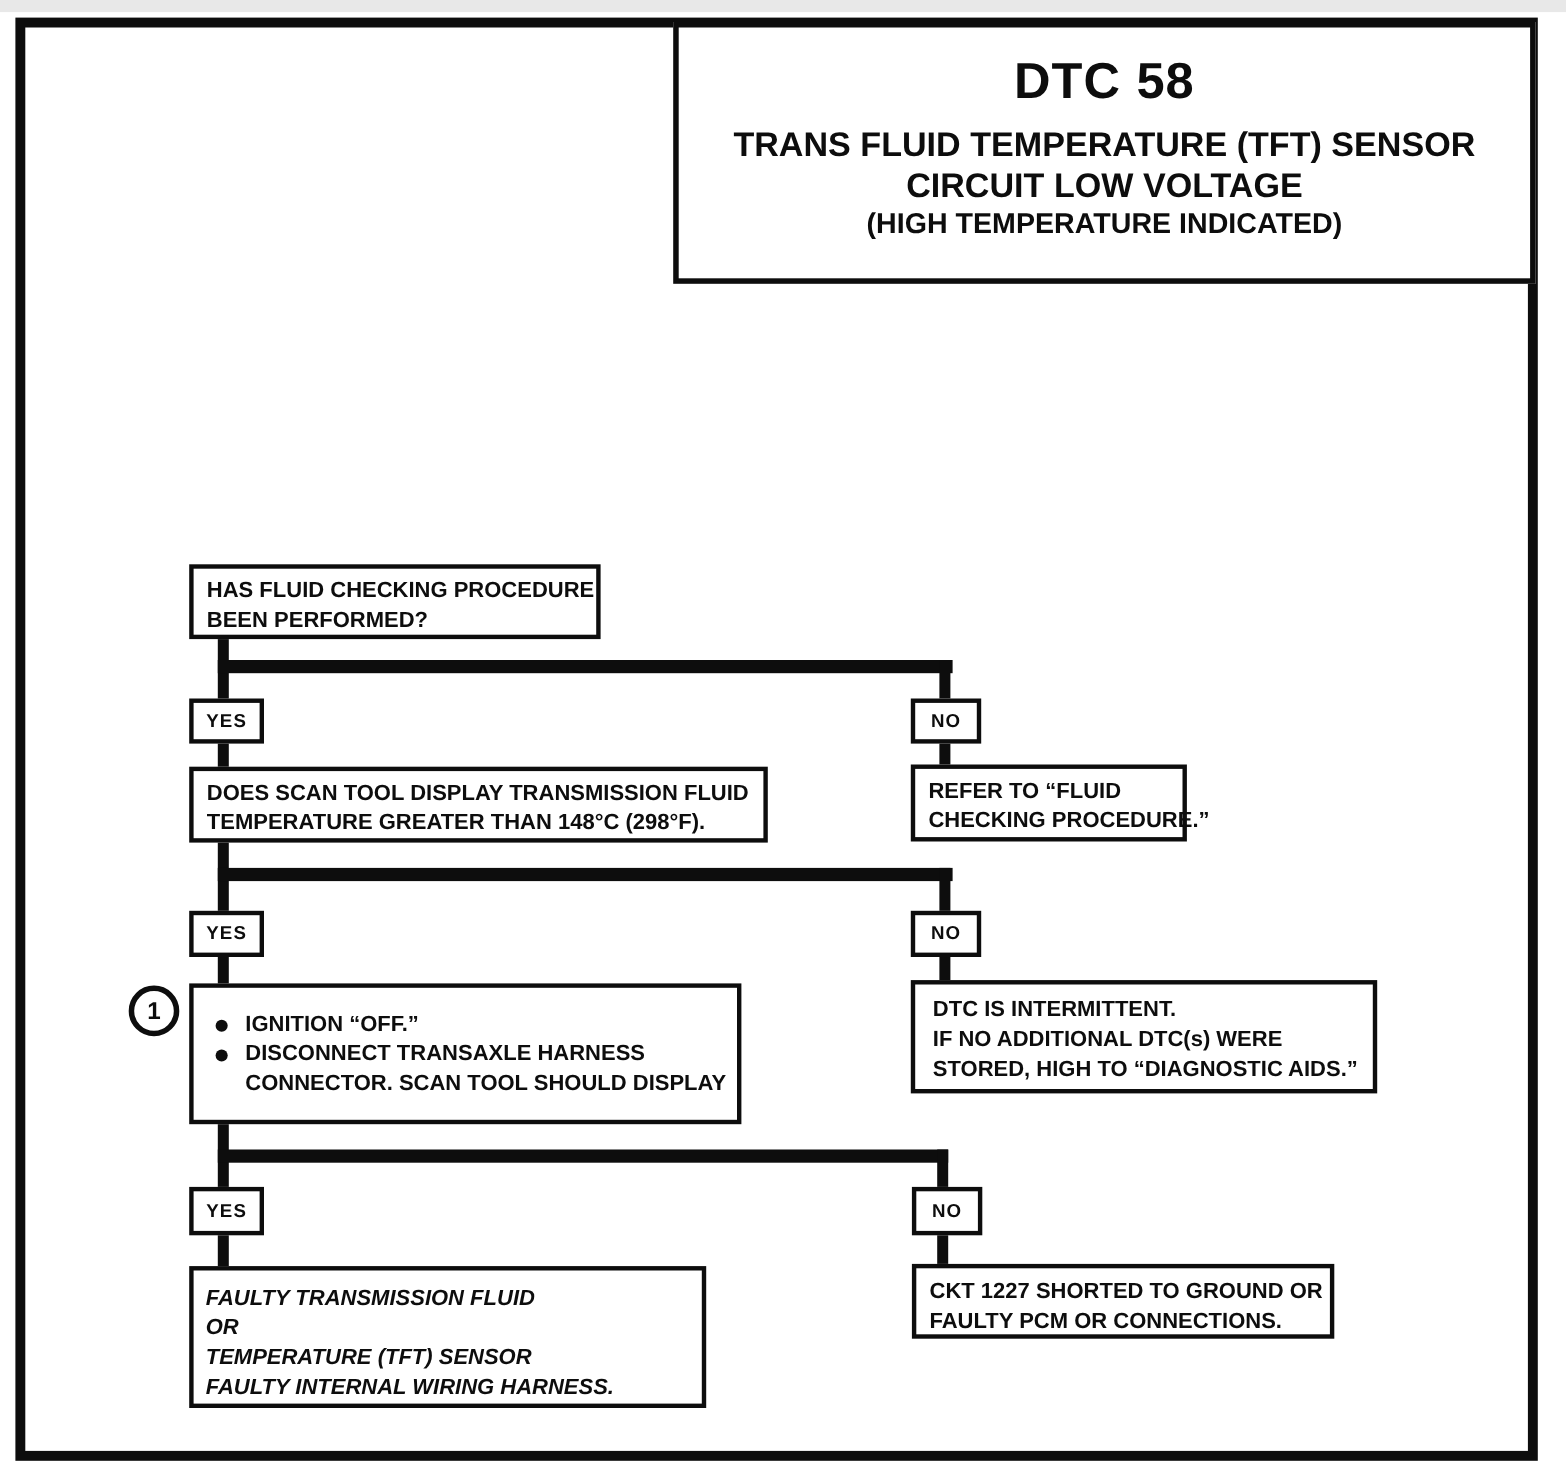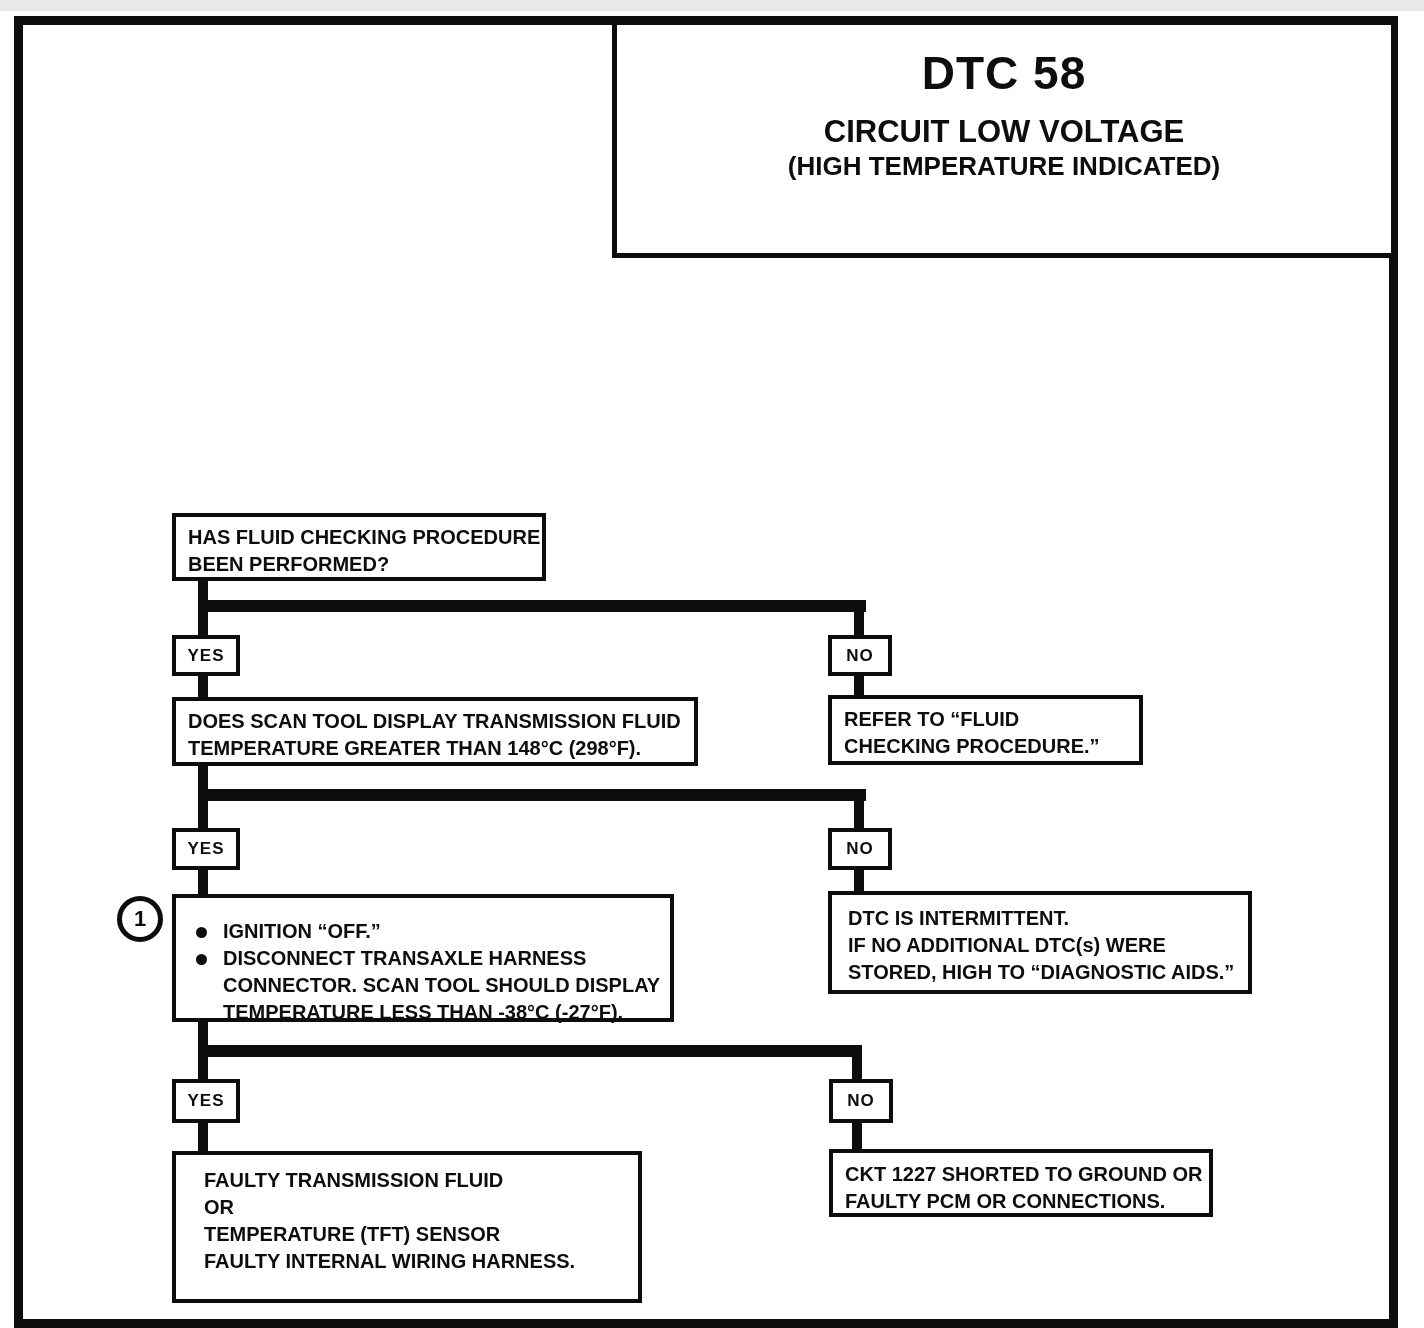--- a/index.html
+++ b/index.html
@@ -36,28 +36,28 @@
     position:absolute;border:4px solid #0d0d0d;box-sizing:border-box;background:#fff;
     font-weight:700;font-size:17px;letter-spacing:1px;
     display:flex;align-items:center;justify-content:center;
   }
   .ln{position:absolute;background:#0d0d0d;}
   
   .q1{left:172px;top:502px;width:374px;height:68px;}
   .yes1{left:172px;top:624px;width:68px;height:41px;}
   .no1{left:828px;top:624px;width:64px;height:41px;}
   .q2{left:172px;top:686px;width:526px;height:69px;}
-  .refer{left:828px;top:684px;width:315px;height:70px;}
+  .refer{left:828px;top:684px;width:251px;height:70px;}
   .yes2{left:172px;top:817px;width:68px;height:42px;}
   .no2{left:828px;top:817px;width:64px;height:42px;}
   .act{left:172px;top:883px;width:502px;height:128px;padding:20px 12px;}
   .dtcbox{left:828px;top:880px;width:424px;height:103px;padding:10px 16px;}
   .yes3{left:172px;top:1068px;width:68px;height:44px;}
   .no3{left:829px;top:1068px;width:64px;height:44px;}
-  .faulty{left:172px;top:1140px;width:470px;height:152px;padding:12px 28px;}
+  .faulty{left:172px;top:1140px;width:470px;height:129px;padding:12px 11px;font-style:italic;}
   .ckt{left:829px;top:1138px;width:384px;height:68px;padding:8px 12px;}
   
   .circle1{
     position:absolute;left:117px;top:885px;width:46px;height:46px;
     border:5px solid #0d0d0d;border-radius:50%;box-sizing:border-box;background:#fff;
     display:flex;align-items:center;justify-content:center;
     font-weight:700;font-size:22px;
   }
   
   .brow{display:flex;}
@@ -81,20 +81,21 @@
 </style>
 </head>
 <body>
 
 <div class="canvas">
 
   <div class="outer"></div>
 
   <div class="title-box">
     <div class="t-code">DTC 58</div>
+    <div class="t-sub1">TRANS FLUID TEMPERATURE (TFT) SENSOR</div>
     <div class="t-sub1">CIRCUIT LOW VOLTAGE</div>
     <div class="t-sub2">(HIGH TEMPERATURE INDICATED)</div>
   </div>
 
   <div class="ln v-q1"></div>
   <div class="ln h1"></div>
   <div class="ln v-h1-no1"></div>
   <div class="ln v-yes1-q2"></div>
   <div class="ln v-no1-refer"></div>
   <div class="ln v-q2"></div>
@@ -145,21 +146,20 @@
       <span class="bdot"></span>
       <div>
         <div>IGNITION “OFF.”</div>
       </div>
     </div>
     <div class="brow">
       <span class="bdot"></span>
       <div>
         <div>DISCONNECT TRANSAXLE HARNESS</div>
         <div>CONNECTOR.  SCAN TOOL SHOULD DISPLAY</div>
-        <div>TEMPERATURE LESS THAN -38°C (-27°F).</div>
       </div>
     </div>
   </div>
   <div class="fbox dtcbox">
     <div>DTC IS INTERMITTENT.</div>
     <div>IF NO ADDITIONAL DTC(s) WERE</div>
     <div>STORED, HIGH TO “DIAGNOSTIC AIDS.”</div>
   </div>
 
   <div class="badge yes3">

